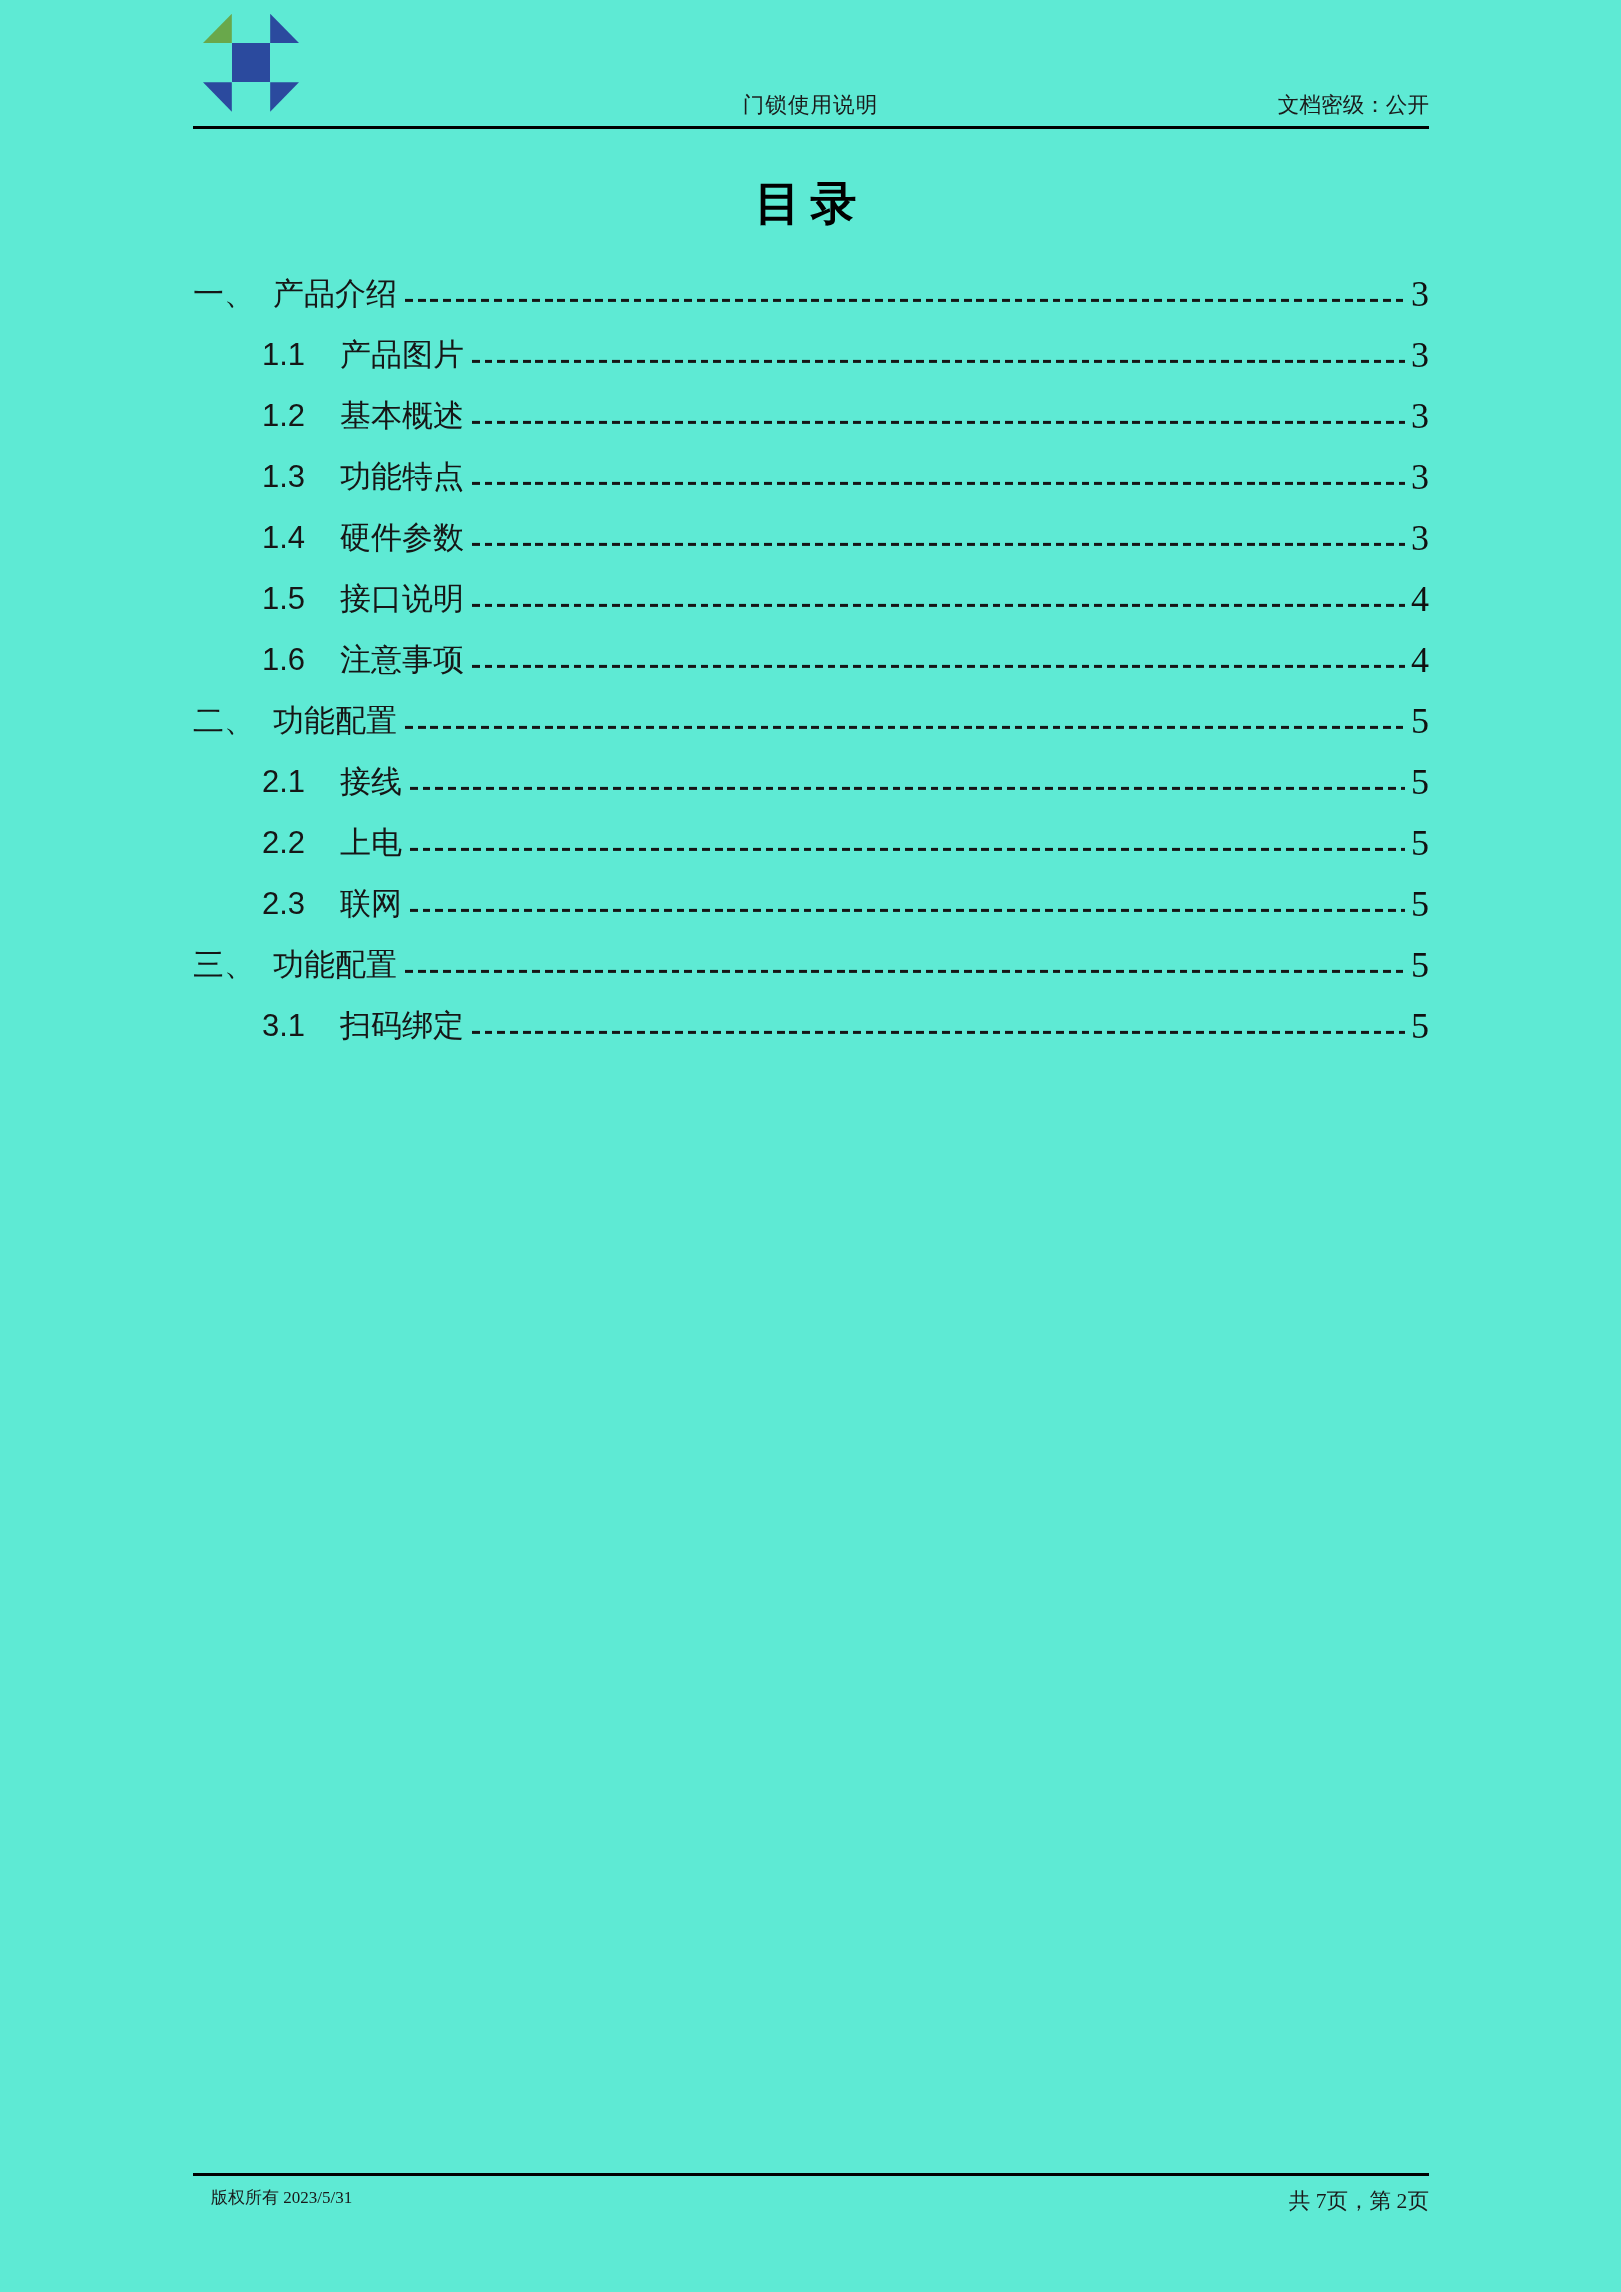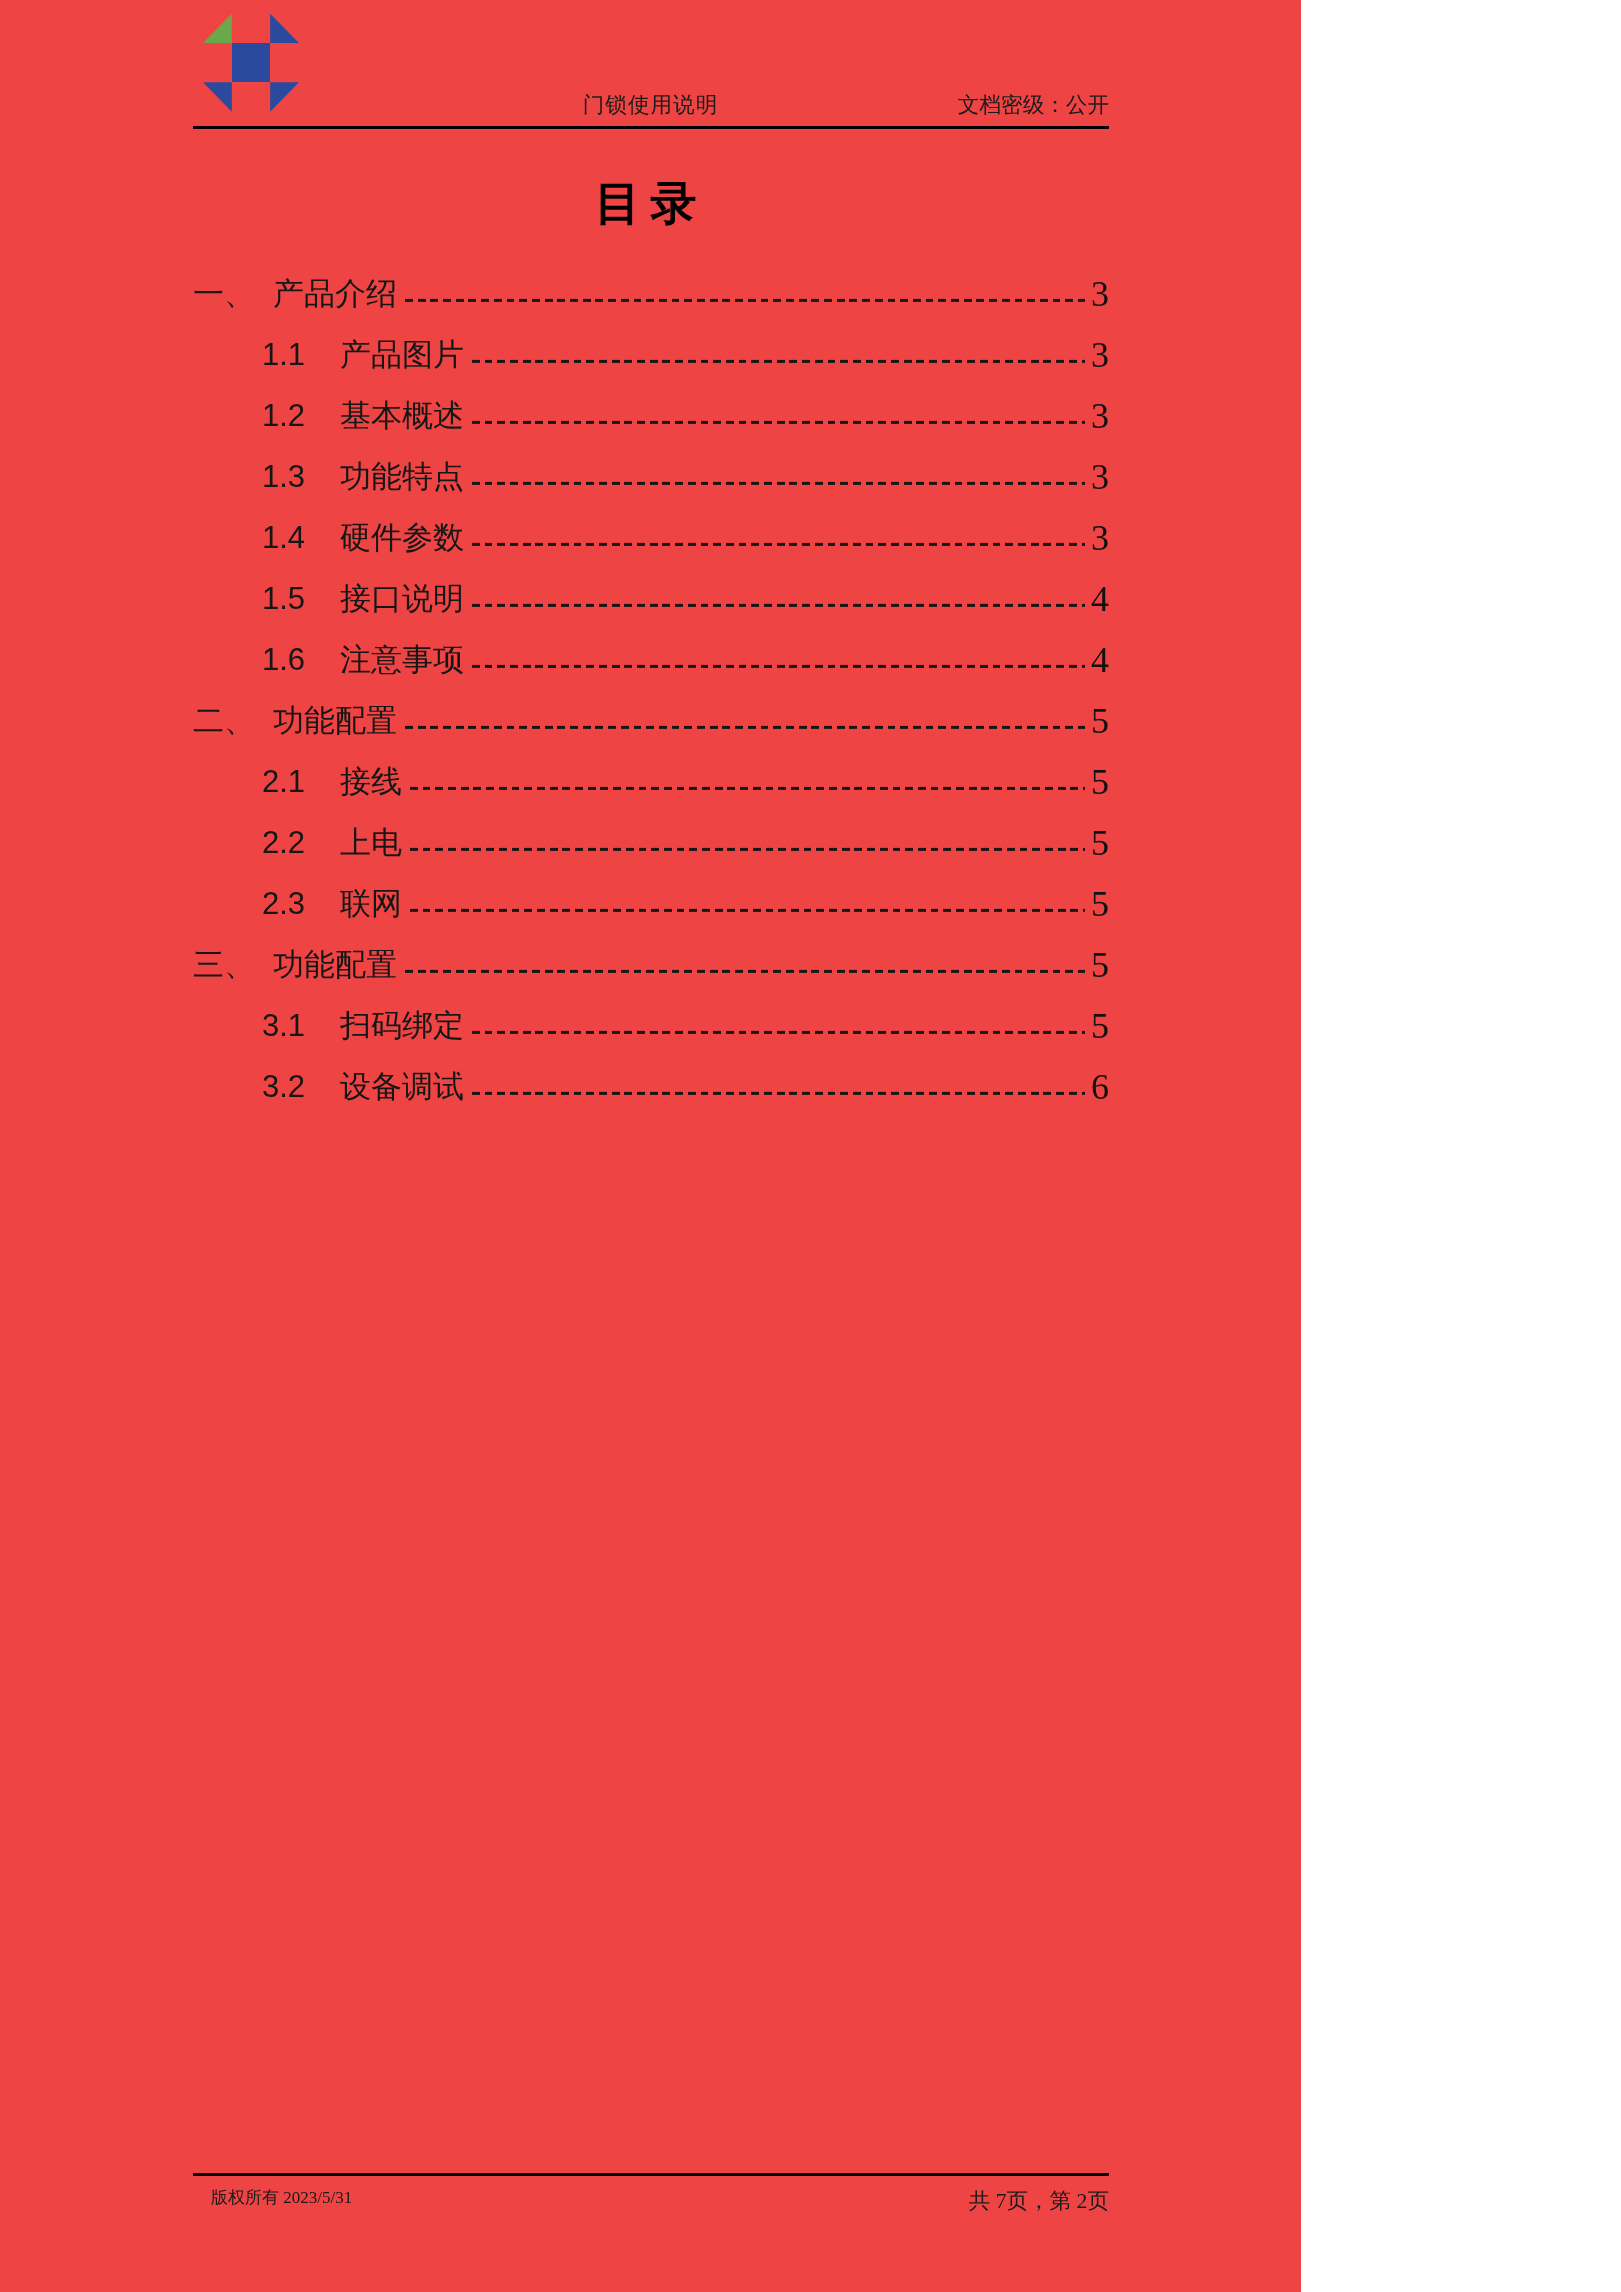--- a/index.html
+++ b/index.html
@@ -1,19 +1,19 @@
 <!DOCTYPE html>
 <html style="--brand-blue: #2b4a9e; --brand-green: #69a84b;"><head>
 <meta charset="utf-8">
 <style>
   html,body { margin:0; padding:0; background:#ffffff; }
   .page {
     position:relative;
-    width:1301px; height:2293px;
-    background:#ef4444;
+    width:1621px; height:2293px;
+    background:#5eead4;
     overflow:hidden;
     font-family:"Liberation Serif", serif;
     color:#1a1a1a;
   }
 
   
   .logo { position:absolute; left:203px; top:13.7px; width:96px; height:98px; }
   .logo .cell { position:absolute; }
   .lg-tl { left:0;   top:0;   width:30%; height:30%; background:var(--brand-green,#69a84b);
            clip-path:polygon(0 100%, 100% 100%, 100% 0); }
@@ -148,26 +148,20 @@
       <span class="lbl">功能配置</span>
       <span class="leader"></span>
       <span class="pg">5</span>
     </div>
       <div class="toc-row l2">
       <span class="no">3.1</span>
       <span class="lbl">扫码绑定</span>
       <span class="leader"></span>
       <span class="pg">5</span>
     </div>
-      <div class="toc-row l2">
-      <span class="no">3.2</span>
-      <span class="lbl">设备调试</span>
-      <span class="leader"></span>
-      <span class="pg">6</span>
-    </div>
     </div>
 
   <div class="ftr-rule"></div>
   <div class="ftr-left">版权所有 2023/5/31</div>
   <div class="ftr-right">共 7页，第 2页</div>
 
 </div>
 
 
 </body></html>

